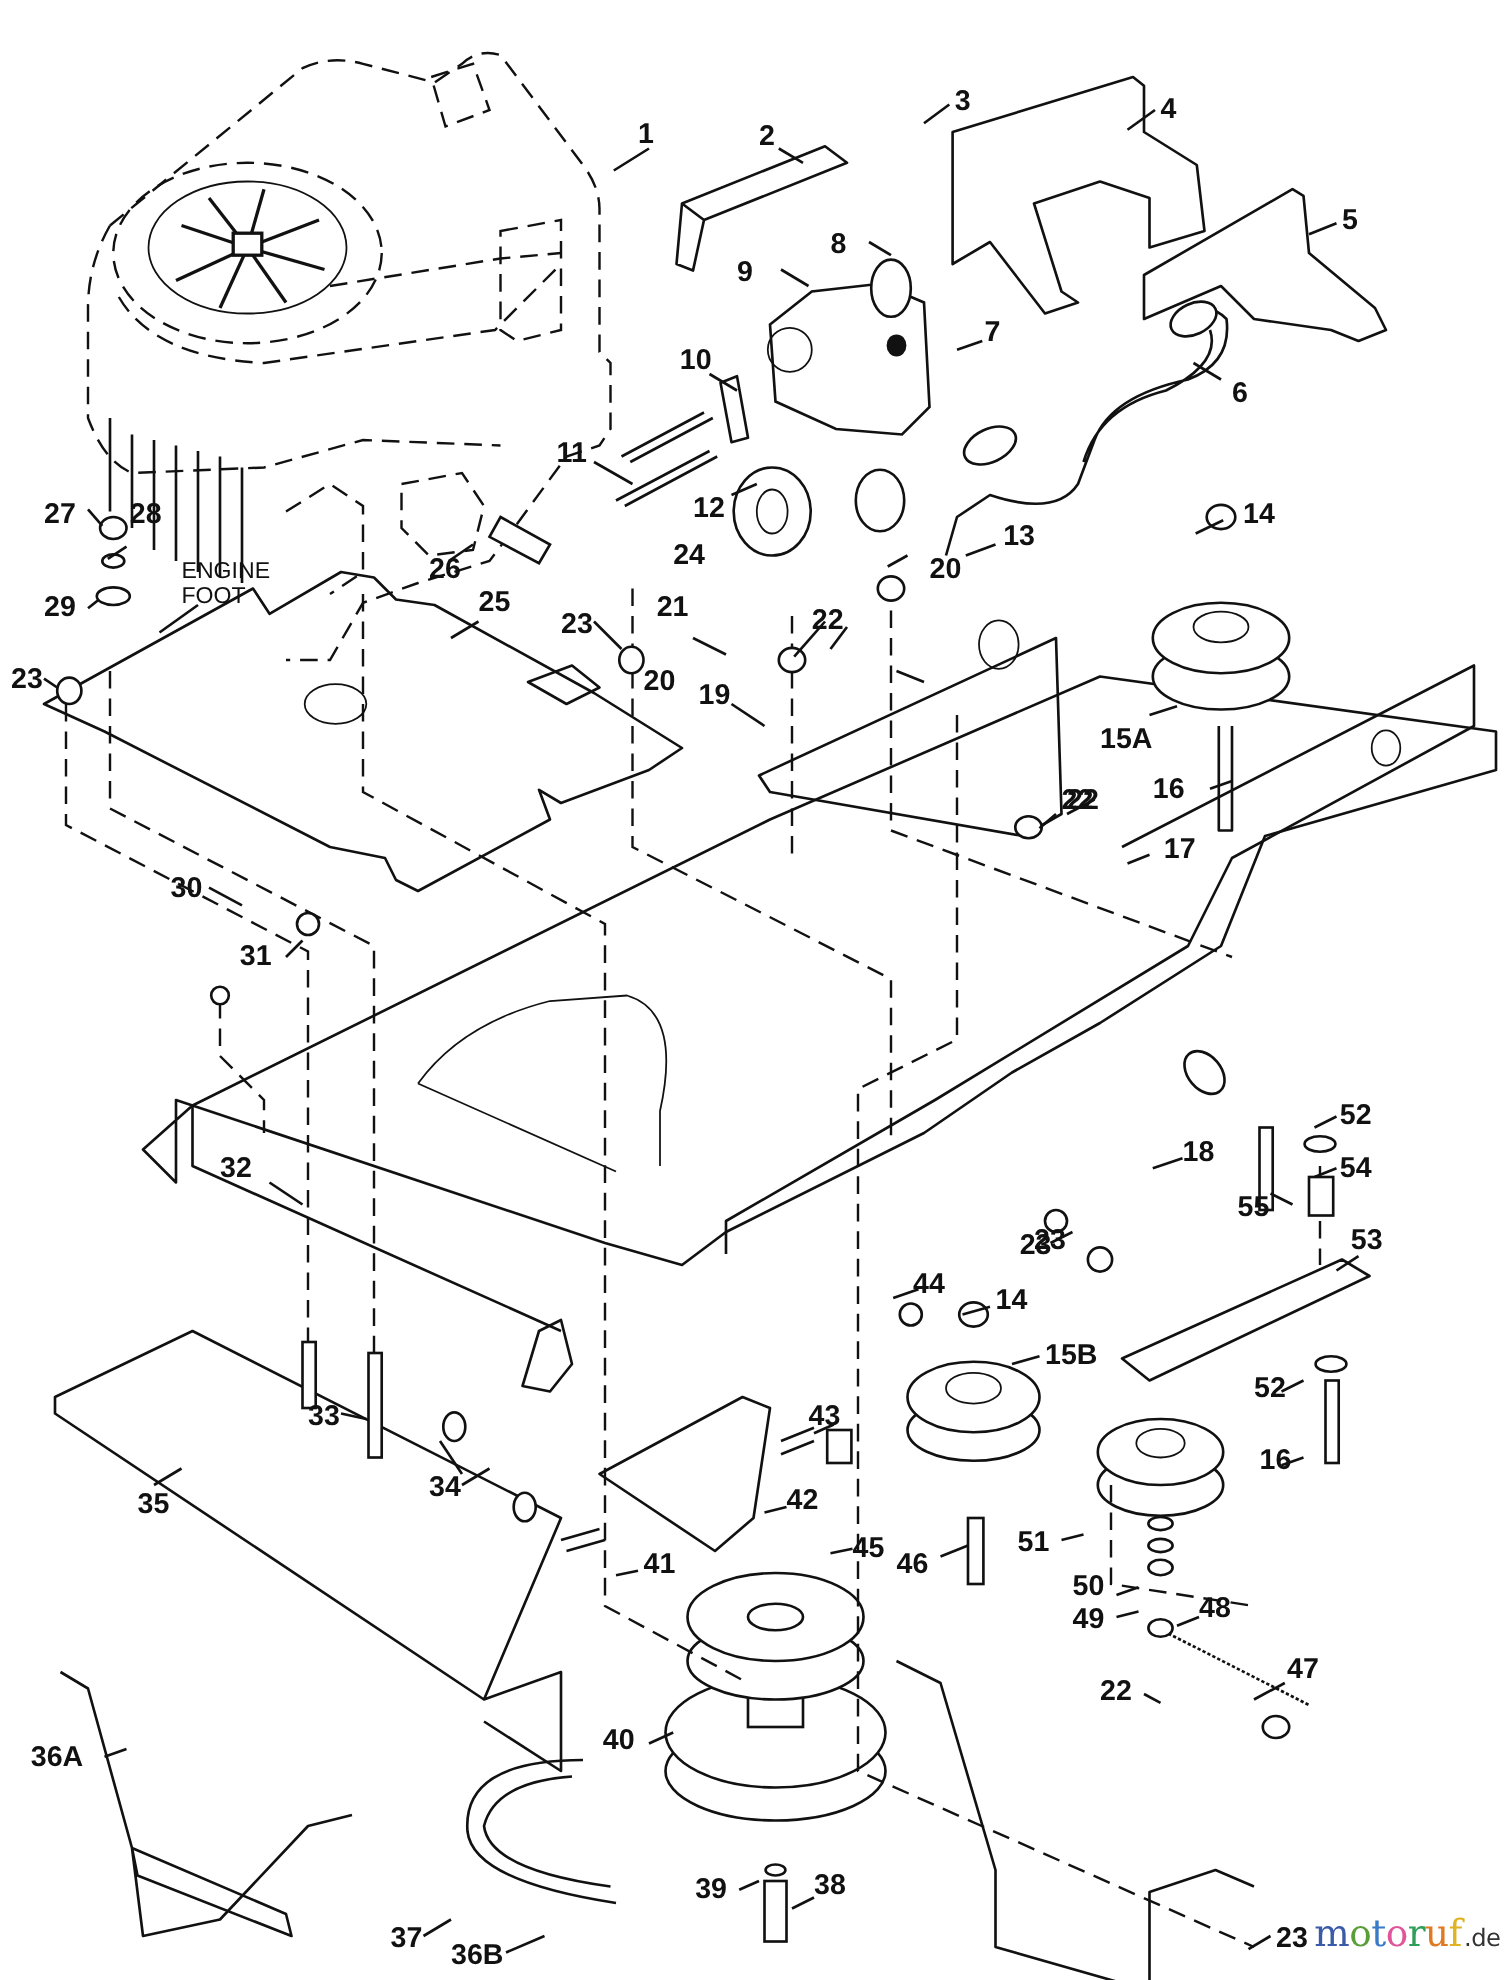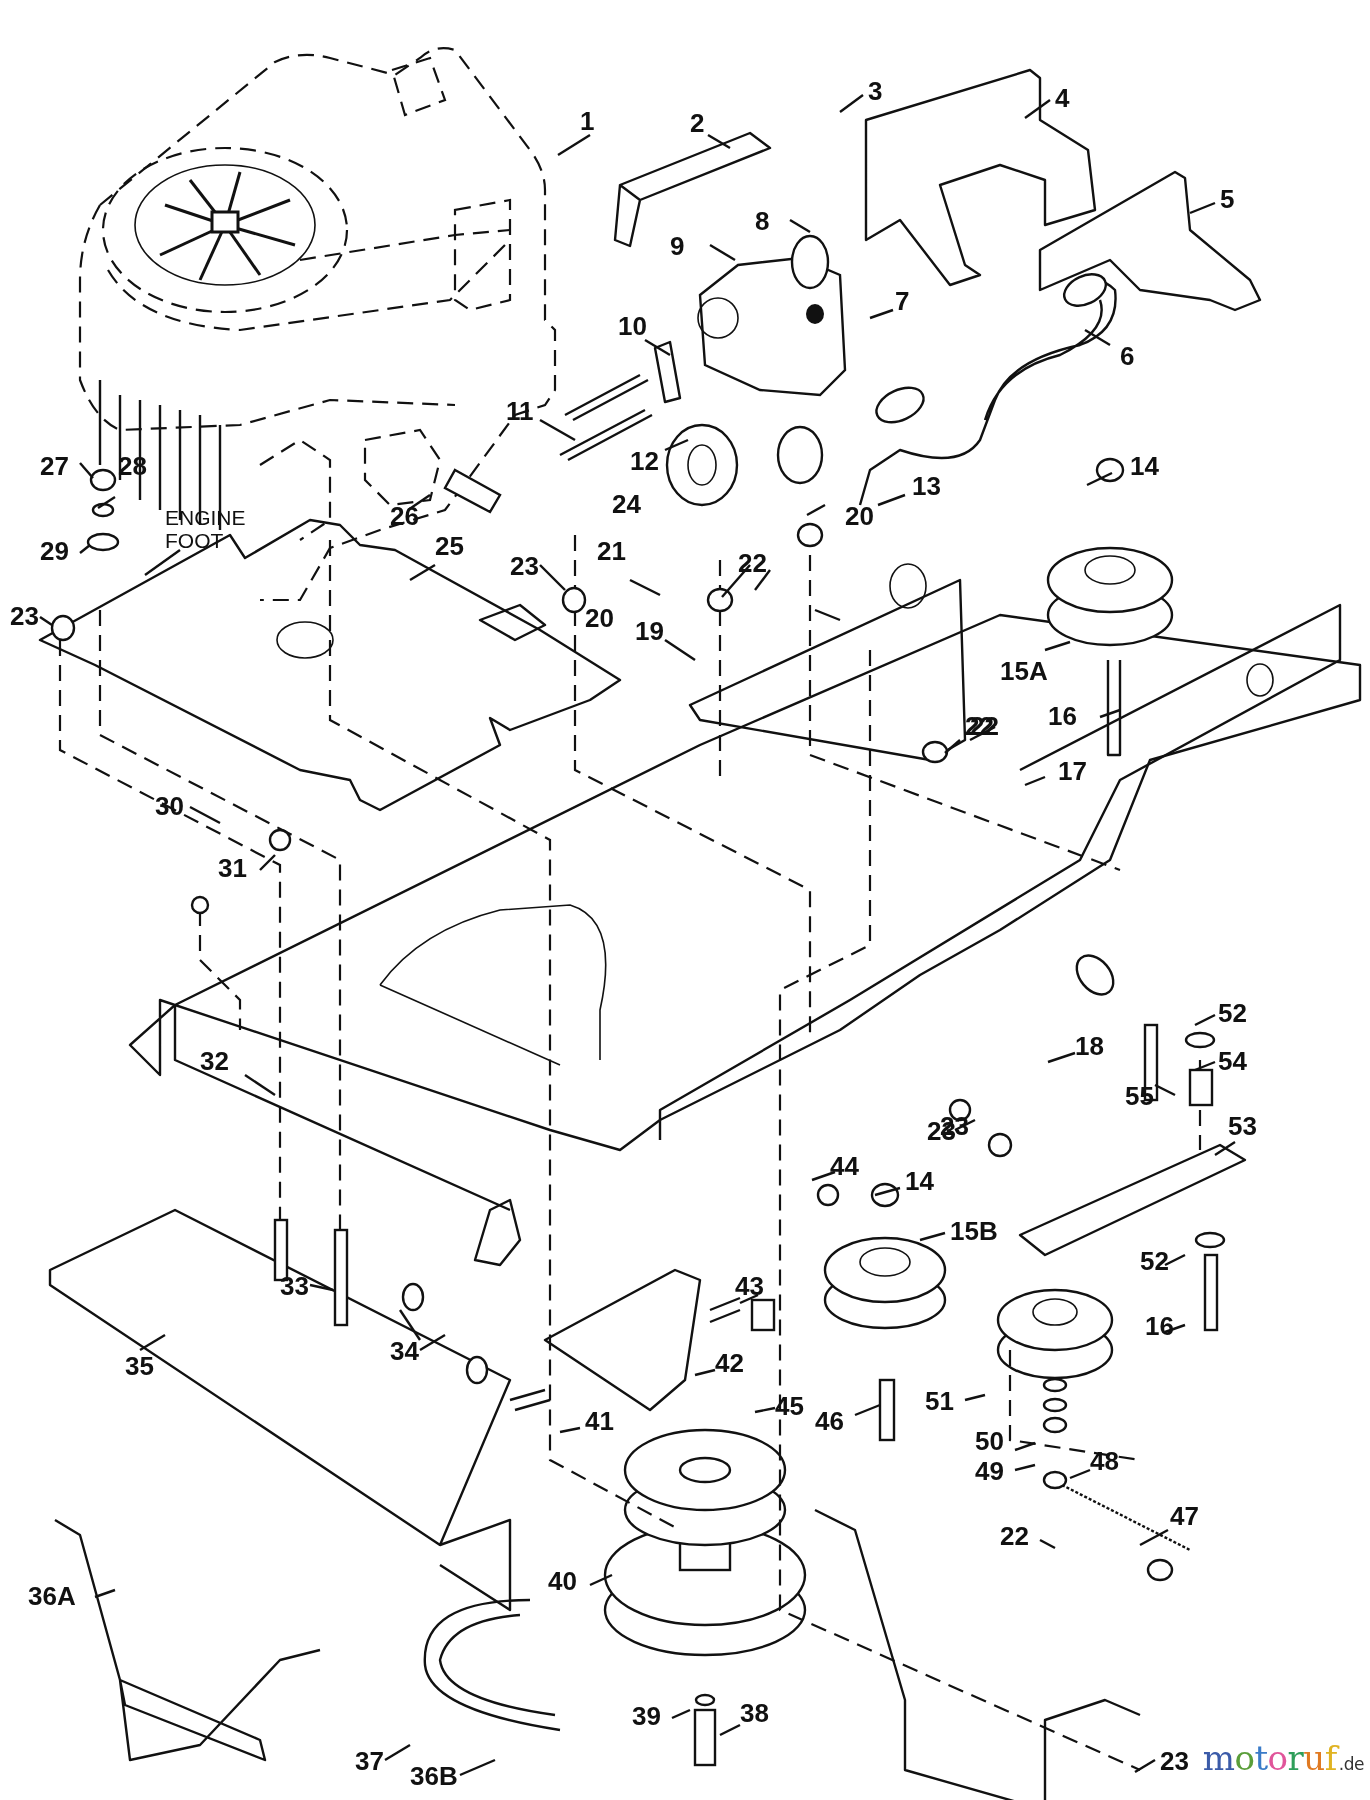--- a/index.html
+++ b/index.html
@@ -8,21 +8,21 @@
   .part-label { font-family:"Liberation Sans Narrow","Liberation Sans", sans-serif; font-weight:bold; font-size:26px; fill:#111; }
   .small-label { font-family:"Liberation Sans", sans-serif; font-size:21px; fill:#111; }
   .solid { fill:none; stroke:#111; stroke-width:2.4; stroke-linejoin:round; }
   .dash { fill:none; stroke:#111; stroke-width:2.2; stroke-dasharray:16 9; }
   .thin { fill:none; stroke:#111; stroke-width:1.6; }
   .fillpart { fill:#fff; stroke:#111; stroke-width:2.4; }
   .dark { fill:#111; }
   .leader { stroke:#111; stroke-width:2.4; }
   .wm { position:absolute; right:6px; bottom:22px; font-family:"DejaVu Serif", serif; font-size:34px; letter-spacing:-0.5px; }
   .wm span { display:inline-block; }
-  .wm .tld { font-family:"DejaVu Sans", sans-serif; font-size:17px; color:#333; margin-left:2px; }
+  .wm .tld { font-family:"DejaVu Sans", sans-serif; font-size:22px; color:#333; margin-left:2px; }
 </style>
 </head>
 <body>
 
 <svg id="diagram" viewBox="0 0 1370 1800" xmlns="http://www.w3.org/2000/svg">
 
   <g>
     <path class="dash" d="M100,205 L275,62 Q300,50 330,58 L395,75 L420,58 Q435,44 455,50 L530,150 Q545,170 545,190 L545,300 L545,320 L555,330 L555,390 L545,405 L515,415 L460,490 L445,510 L380,530 L330,548 L300,600 L260,600"></path>
     <path class="dash" d="M100,205 Q80,240 80,280 L80,380 Q95,420 120,430 L240,425 L330,400 L455,405"></path>
     <path class="dash" d="M300,260 L455,235 L510,230"></path>

